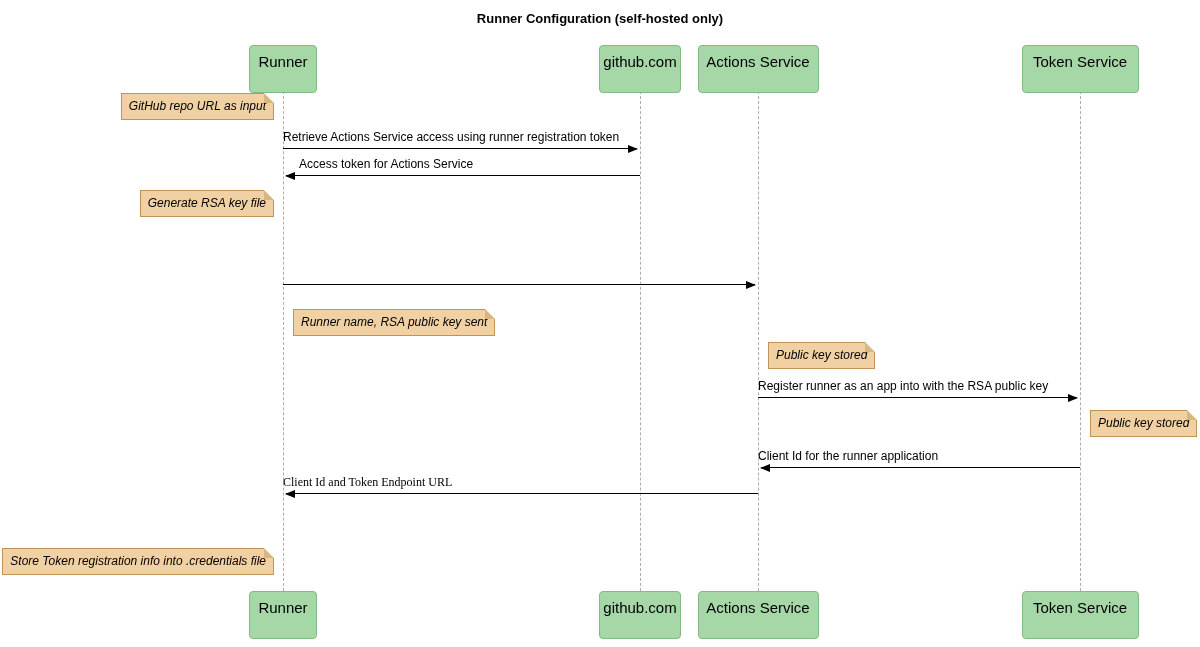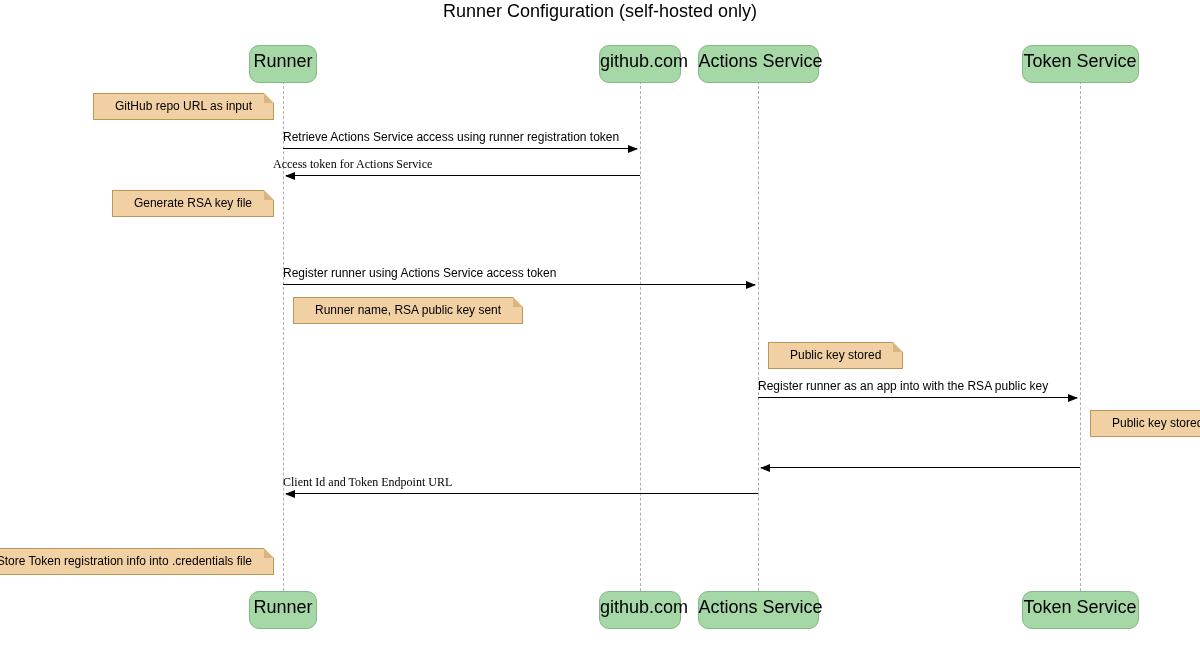--- a/index.html
+++ b/index.html
@@ -10,57 +10,58 @@
   }
   #canvas {
     position: relative;
     width: 1200px;
     height: 647px;
     background: var(--bg, #ffffff);
     overflow: hidden;
   }
   .title {
     position: absolute;
-    top: 1px;
+    top: 11px;
     left: 0;
     width: 100%;
     text-align: center;
-    font-weight: normal;
-    font-size: 18px;
+    font-weight: bold;
+    font-size: 13px;
     color: var(--text, #000);
   }
   .participant {
     position: absolute;
-    height: 38px;
+    height: 48px;
     line-height: 31px;
     text-align: center;
     background: var(--p-fill, #a6d7a6);
     border: 1px solid var(--p-border, #83b983);
-    border-radius: 10px;
-    font-size: 18px;
+    border-radius: 4px;
+    font-size: 15px;
     color: var(--text, #000);
     box-sizing: border-box;
     white-space: nowrap;
   }
   .lifeline {
     position: absolute;
     width: 0;
     border-left: 1px dashed var(--lifeline, #adadad);
   }
   .note {
     position: absolute;
     background: var(--n-fill, #f1d0a4);
     border: 1px solid var(--n-border, #bf9557);
     font-size: 12px;
     line-height: 15px;
-    padding: 5px 21px;
+    padding: 5px 7px;
     height: 27px;
     box-sizing: border-box;
     white-space: nowrap;
     color: var(--text, #000);
+    font-style: italic;
   }
   .note::after {
     content: "";
     position: absolute;
     top: -1px;
     right: -1px;
     width: 0;
     height: 0;
     border-style: solid;
     border-width: 0 10px 10px 0;
@@ -102,33 +103,33 @@
     <div class="participant" style="left: 599px; width: 82px; top: 591px;">github.com</div>
     <div class="lifeline" style="left: 758px; top: 76px; height: 515px;"></div>
     <div class="participant" style="left: 697.5px; width: 121px; top: 45px;">Actions Service</div>
     <div class="participant" style="left: 697.5px; width: 121px; top: 591px;">Actions Service</div>
     <div class="lifeline" style="left: 1080px; top: 76px; height: 515px;"></div>
     <div class="participant" style="left: 1021.5px; width: 117px; top: 45px;">Token Service</div>
     <div class="participant" style="left: 1021.5px; width: 117px; top: 591px;">Token Service</div>
     <div class="msg-label" style="left: 283px; width: 357px; top: 130px;">Retrieve Actions Service access using runner registration token</div>
     <div class="msg-line" style="left: 283px; width: 354px; top: 148px;"></div>
     <div class="arrowhead right" style="top: 145px; left: 628px;"></div>
-    <div class="msg-label" style="left: 273px; width: 357px; top: 157px; font-family: Liberation Serif, serif;">Access token for Actions Service</div>
+    <div class="msg-label" style="left: 299px; width: 357px; top: 157px;">Access token for Actions Service</div>
     <div class="msg-line" style="left: 286px; width: 354px; top: 175px;"></div>
     <div class="arrowhead left" style="top: 172px; left: 285px;"></div>
-    <div class="msg-label" style="left: 283px; width: 475px; top: 266px;">Register runner using Actions Service access token</div>
     <div class="msg-line" style="left: 283px; width: 472px; top: 284px;"></div>
     <div class="arrowhead right" style="top: 281px; left: 746px;"></div>
     <div class="msg-label" style="left: 758px; width: 322px; top: 379px;">Register runner as an app into with the RSA public key</div>
     <div class="msg-line" style="left: 758px; width: 319px; top: 397px;"></div>
     <div class="arrowhead right" style="top: 394px; left: 1068px;"></div>
+    <div class="msg-label" style="left: 758px; width: 322px; top: 449px;">Client Id for the runner application</div>
     <div class="msg-line" style="left: 761px; width: 319px; top: 467px;"></div>
     <div class="arrowhead left" style="top: 464px; left: 760px;"></div>
     <div class="msg-label" style="left: 283px; width: 475px; top: 475px; font-family: Liberation Serif, serif;">Client Id and Token Endpoint URL</div>
     <div class="msg-line" style="left: 286px; width: 472px; top: 493px;"></div>
     <div class="arrowhead left" style="top: 490px; left: 285px;"></div>
     <div class="note" style="top: 93px; right: 926px;">GitHub repo URL as input</div>
     <div class="note" style="top: 190px; right: 926px;">Generate RSA key file</div>
-    <div class="note" style="top: 297px; left: 293px;">Runner name, RSA public key sent</div>
+    <div class="note" style="top: 309px; left: 293px;">Runner name, RSA public key sent</div>
     <div class="note" style="top: 342px; left: 768px;">Public key stored</div>
     <div class="note" style="top: 410px; left: 1090px;">Public key stored</div>
     <div class="note" style="top: 548px; right: 926px;">Store Token registration info into .credentials file</div>
   </div>
 
 </body></html>

